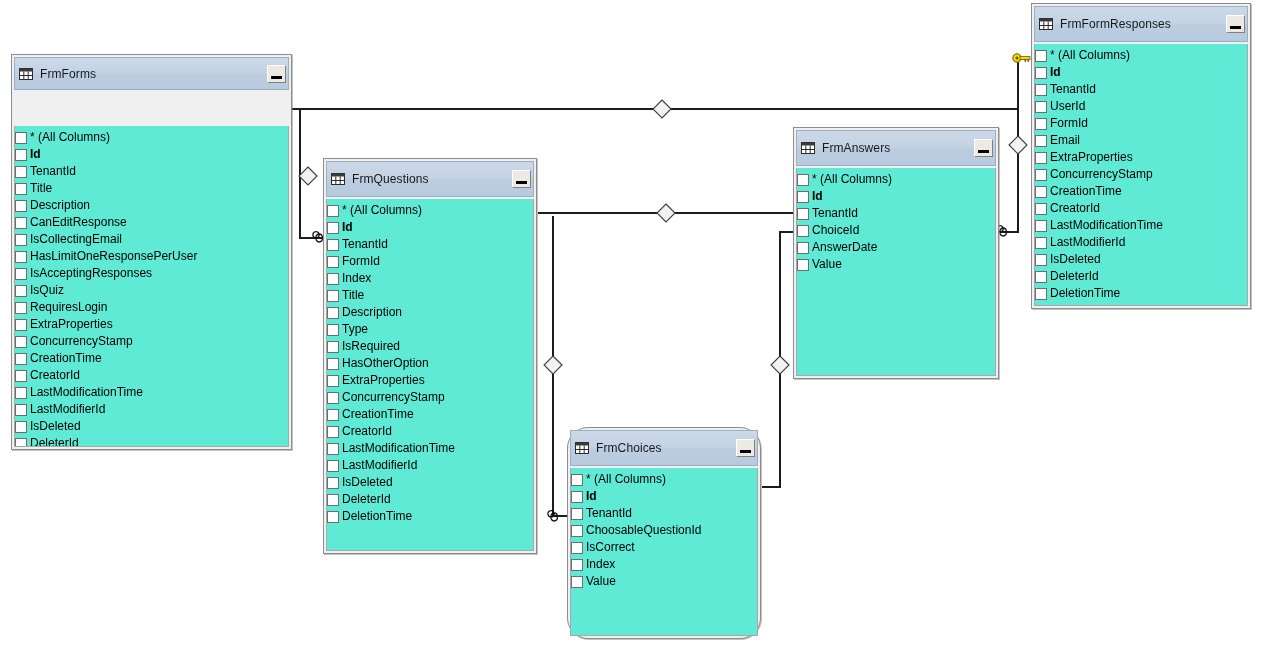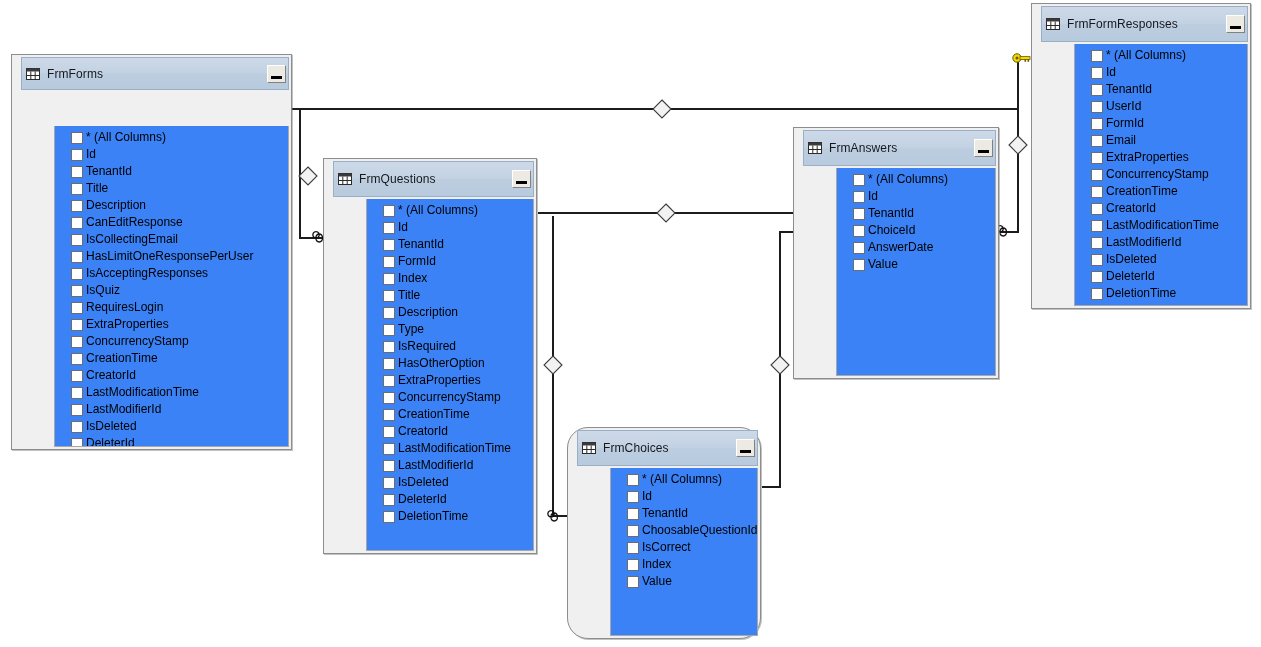--- a/index.html
+++ b/index.html
@@ -47,21 +47,20 @@
   .tbl-title {
     height: 36px;
     min-height: 24px;
     background: linear-gradient(to bottom, #cdd9e8 0%, #c3d2e3 48%, #bccde0 52%, #b8cadd 100%);
     border: 1px solid #9aaec5;
     box-sizing: border-box;
     display: flex;
     align-items: center;
     padding: 0 2px 0 4px;
     position: relative;
-    margin-left: 7px;
   }
   .grid-icon {
     width: 14px;
     height: 12px;
     flex: 0 0 auto;
     position: relative;
     margin-right: 7px;
   }
   .grid-icon svg { display: block; }
   .tbl-name {
@@ -90,28 +89,27 @@
     position: absolute;
     left: 3px;
     bottom: 3px;
     width: 11px;
     height: 3px;
     background: #000000;
   }
 
   .tbl-body {
     flex: 1 1 auto;
-    background: #3b82f6;
+    background: #5eead4;
     border: 1px solid #a8a8a8;
     border-top: none;
     box-sizing: border-box;
     margin-top: 2px;
-    padding: 3px 2px 2px 16px;
+    padding: 3px 2px 2px 0;
     overflow: hidden;
-    margin-left: 40px;
   }
   .col-row {
     display: flex;
     align-items: center;
     height: 17px;
     line-height: 17px;
   }
   .cbox {
     width: 12px;
     height: 12px;
@@ -121,21 +119,21 @@
     background: #ffffff;
     margin-right: 3px;
     cursor: default;
   }
   .col-name {
     font-size: 12px;
     white-space: nowrap;
     color: #000000;
   }
   .col-name.pk {
-    font-weight: normal;
+    font-weight: bold;
   }
 </style>
 </head>
 <body>
 
 <div id="canvas">
 
   <svg id="wires" viewBox="0 0 1261 647" width="1261" height="647">
     <defs>
       <g id="diamond-sym">

